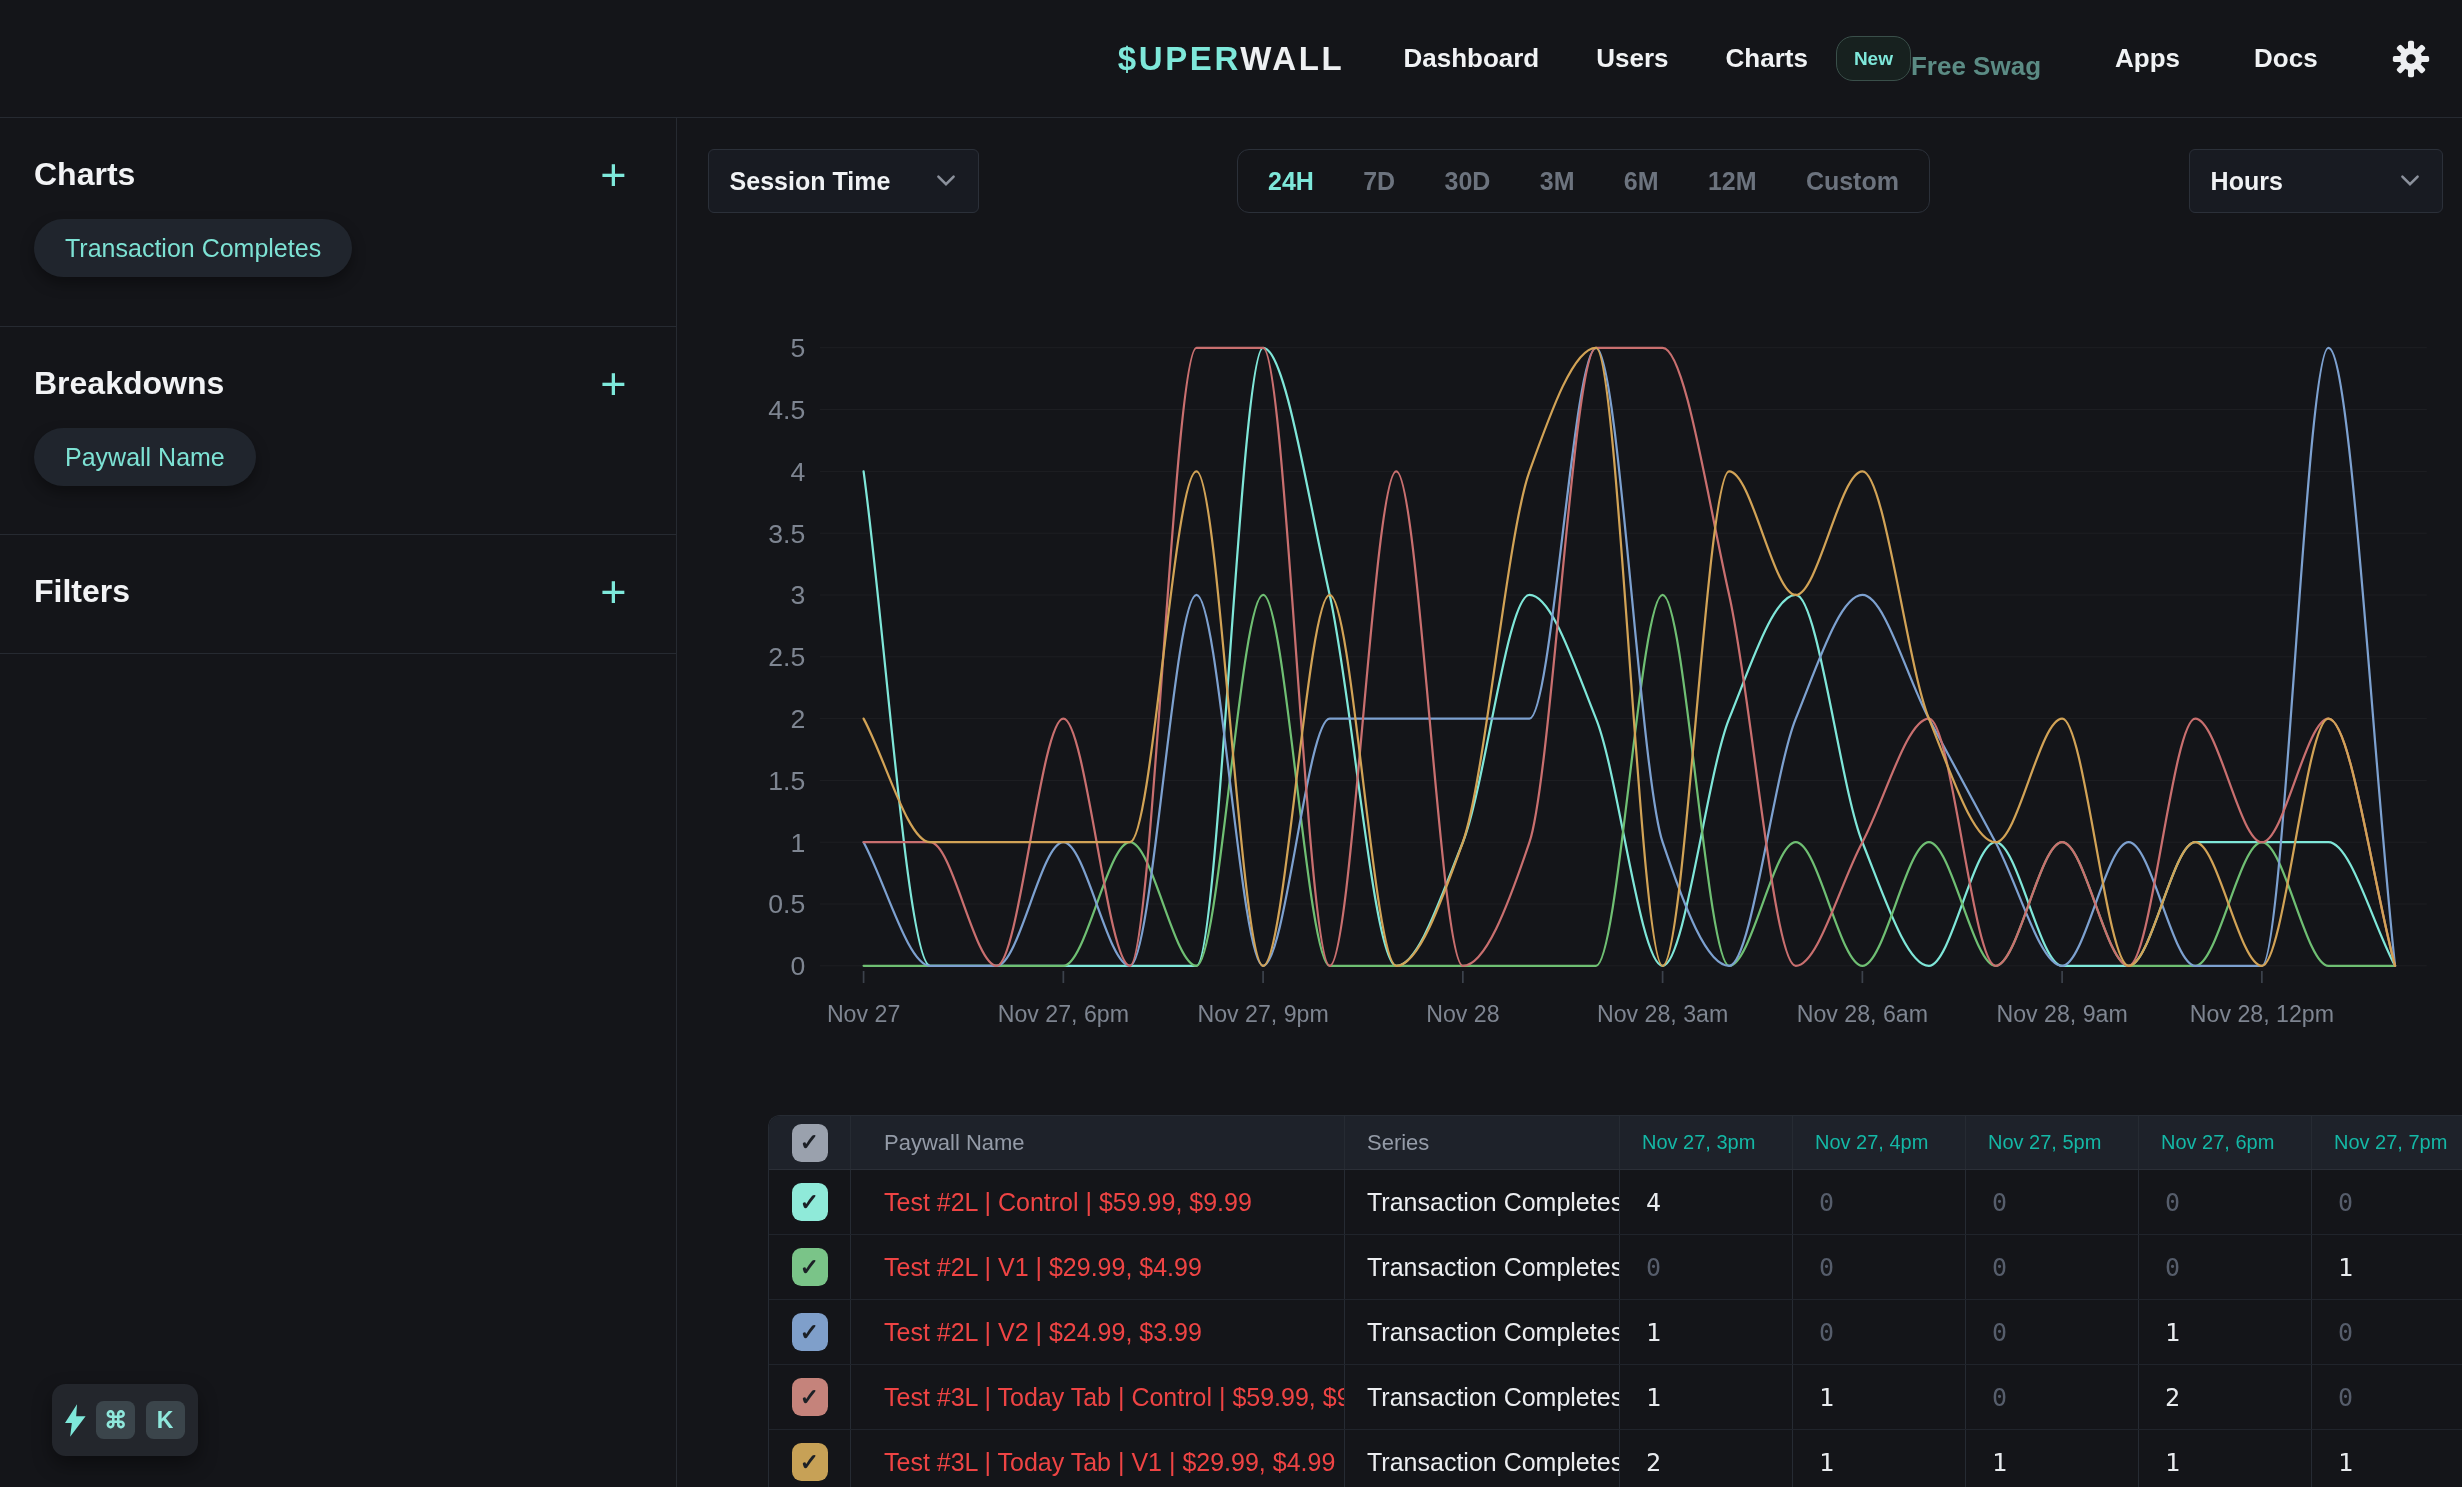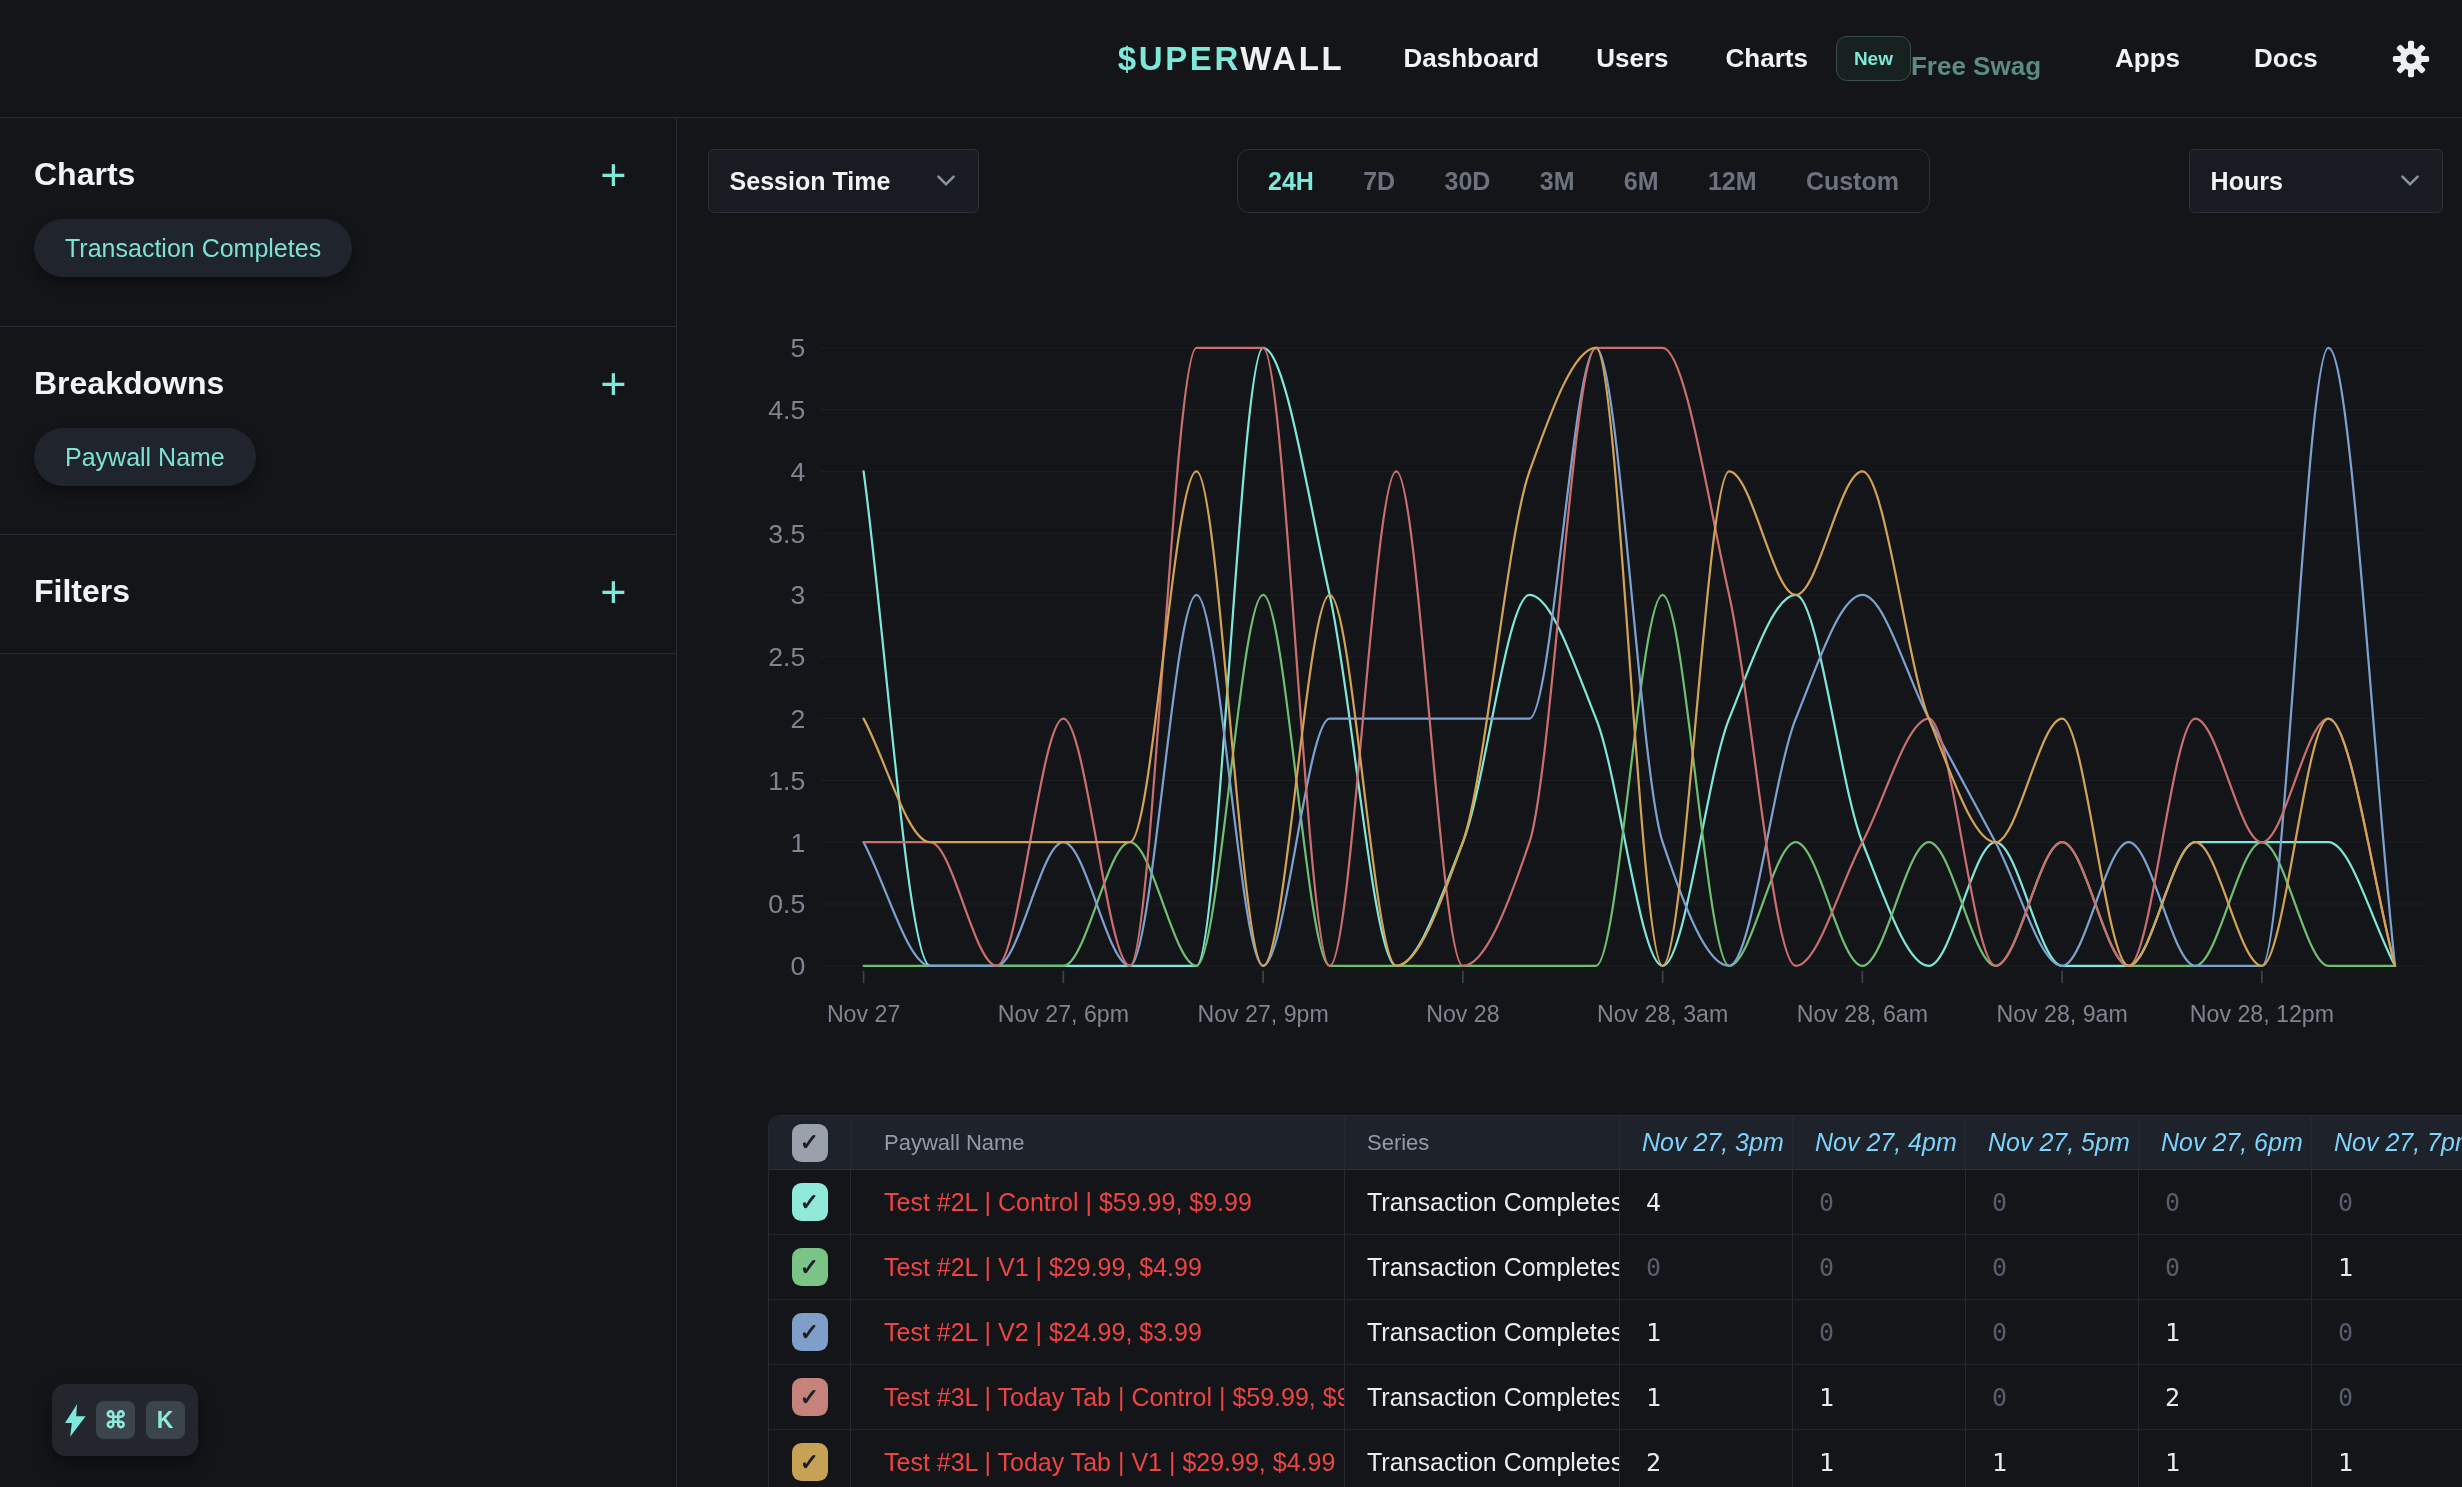--- a/index.html
+++ b/index.html
@@ -7,21 +7,21 @@
         font-family:"Liberation Sans",sans-serif;color:#eef0f2;}
 
   
   header{position:absolute;left:0;top:0;width:2462px;height:118px;border-bottom:0.9px solid #262a31;
          display:flex;align-items:center;justify-content:flex-end;box-sizing:border-box;padding:16px 29px;}
   .nav-left{display:flex;align-items:center;gap:57px;padding-left:6.9px;}
   .nav-right{display:flex;align-items:center;gap:74px;padding-right:3.4px;}
   .nav-item{font-size:26px;font-weight:700;color:#f1f3f5;text-decoration:none;cursor:pointer;}
   .nav-item.swag{color:#5b8b84;margin-top:16px;}
   .badge{margin-left:-29px;border:0.9px solid #3a4f4a;background:#17211f;color:#7ee8da;
-         font-size:19px;font-weight:700;padding:10.3px 17px;border-radius:11px;}
+         font-size:19px;font-weight:700;padding:10.3px 17px;border-radius:17px;}
   .logo{position:absolute;left:50%;transform:translateX(-50%);font-size:33px;font-weight:800;
         letter-spacing:2.6px;white-space:nowrap;}
   .logo .accent{color:#7ee8da;}
   .gear{width:38px;height:38px;display:inline-block;cursor:pointer;}
 
   
   aside{position:absolute;left:0;top:118px;width:677px;bottom:0;border-right:0.9px solid #262a31;box-sizing:border-box;}
   .side-section{box-sizing:border-box;border-bottom:0.9px solid #262a31;padding:38px 34px 0 34px;}
   .side-section.s1{height:209px;}
   .side-section.s2{height:208px;}
@@ -60,21 +60,21 @@
   
   .grid-table{position:absolute;left:768px;top:1115px;right:0;bottom:0;overflow:hidden;
               border-left:0.9px solid #262b33;border-top:0.9px solid #262b33;border-radius:12px 0 0 0;}
   .trow{display:grid;grid-template-columns:82px 494px 275px repeat(5,173px);}
   .trow.head{background:#1e222a;height:53px;border-bottom:0.9px solid #2b2f37;}
   .trow.body{height:64px;border-bottom:0.9px solid #20242b;background:transparent;}
   .tcell{box-sizing:border-box;border-right:0.9px solid #262b33;display:flex;align-items:center;overflow:hidden;}
   .tcell.cbx-cell{justify-content:center;}
   .tcell.name{padding-left:33px;font-size:25px;font-weight:500;color:#ef4444;white-space:nowrap;}
   .tcell.series{padding-left:22px;font-size:25px;font-weight:500;color:#eceef1;white-space:nowrap;}
-  .tcell.hourhead{padding-left:22px;font-size:25px;color:#7dd3fc;font-weight:500;white-space:nowrap;font-style:italic;}
+  .tcell.hourhead{padding-left:22px;font-size:20px;color:#14b8a6;font-weight:500;white-space:nowrap;}
   .trow.head .name,.trow.head .series{font-size:22px;color:#949ba7;font-weight:500;}
   .tcell.num{padding-left:26px;font-family:"DejaVu Sans Mono",monospace;font-size:25px;color:#e8ebee;}
   .tcell.num.zero{color:#565d6b;}
   .cbx{width:36px;height:38px;border-radius:9.4px;display:flex;align-items:center;justify-content:center;
        font-size:23px;font-weight:700;color:#1c2026;cursor:pointer;}
 </style>
 </head>
 <body>
 
 <div class="page">

